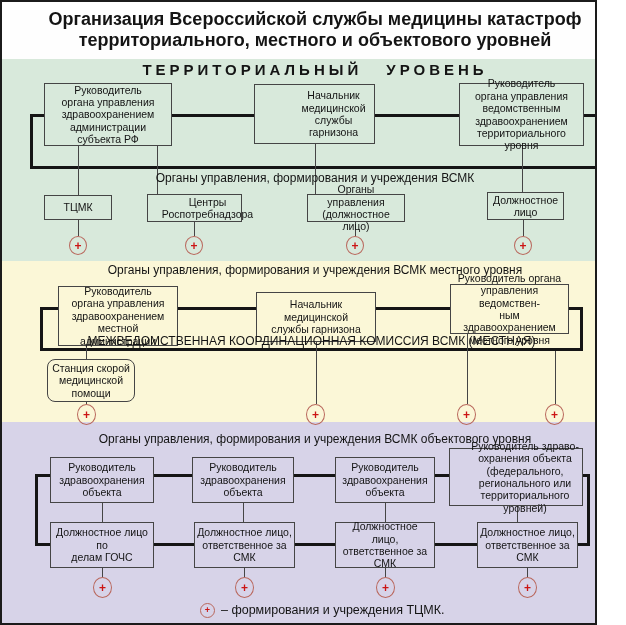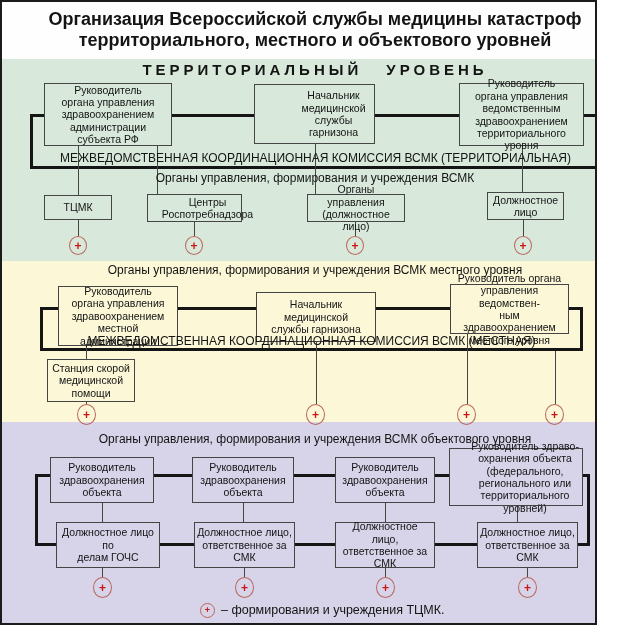--- a/index.html
+++ b/index.html
@@ -71,21 +71,20 @@
 субъекта РФ</div>
   <div class="bx bx-g" style="left:252px;top:82px;width:121px;height:60px;padding-left:40px;">Начальник
 медицинской службы
 гарнизона</div>
   <div class="bx bx-g" style="left:457px;top:81px;width:125px;height:63px;">Руководитель
 органа управления
 ведомственным
 здравоохранением
 территориального уровня</div>
 
-  <div class="commission" style="left:28px;top:148px;width:571px;">МЕЖВЕДОМСТВЕННАЯ КООРДИНАЦИОННАЯ КОМИССИЯ ВСМК (ТЕРРИТОРИАЛЬНАЯ)</div>
   <div class="subtitle" style="top:169px;">Органы управления, формирования и учреждения ВСМК</div>
 
   <div class="bx bx-g" style="left:42px;top:193px;width:68px;height:25px;">ТЦМК</div>
   <div class="bx bx-g" style="left:145px;top:192px;width:95px;height:28px;padding-left:28px;">Центры
 Роспотребнадзора</div>
   <div class="bx bx-g" style="left:305px;top:192px;width:98px;height:28px;">Органы управления
 (должностное лицо)</div>
   <div class="bx bx-g" style="left:485px;top:190px;width:77px;height:28px;">Должностное
 лицо</div>
 
@@ -118,21 +117,21 @@
 местной администрации</div>
   <div class="bx bx-y" style="left:254px;top:290px;width:120px;height:50px;">Начальник медицинской
 службы гарнизона</div>
   <div class="bx bx-y" style="left:448px;top:282px;width:119px;height:50px;">Руководитель органа
 управления ведомствен-
 ным здравоохранением
 местного уровня</div>
 
   <div class="commission" style="left:38px;top:331px;width:543px;">МЕЖВЕДОМСТВЕННАЯ КООРДИНАЦИОННАЯ КОМИССИЯ ВСМК (МЕСТНАЯ)</div>
 
-  <div class="bx bx-y" style="left:45px;top:357px;width:88px;height:43px;">Станция скорой
+  <div class="bx bx-y" style="left:45px;top:357px;width:88px;height:43px;border-radius:8px;">Станция скорой
 медицинской
 помощи</div>
 
   <div class="plus plus-lg" style="left:75px;top:402px;">
       <span>+</span>
     </div>
   <div class="plus plus-lg" style="left:304px;top:402px;">
       <span>+</span>
     </div>
   <div class="plus plus-lg" style="left:455px;top:402px;">
@@ -163,21 +162,21 @@
 объекта</div>
   <div class="bx bx-p" style="left:333px;top:455px;width:100px;height:46px;">Руководитель
 здравоохранения
 объекта</div>
   <div class="bx bx-p" style="left:447px;top:446px;width:134px;height:58px;padding-left:20px;">Руководитель здраво-
 охранения объекта
 (федерального,
 регионального или
 территориального уровней)</div>
 
-  <div class="bx bx-p" style="left:54px;top:520px;width:104px;height:46px;text-align:center;">Должностное лицо по
+  <div class="bx bx-p" style="left:48px;top:520px;width:104px;height:46px;text-align:center;">Должностное лицо по
 делам ГОЧС</div>
   <div class="bx bx-p" style="left:192px;top:520px;width:101px;height:46px;">Должностное лицо,
 ответственное за
 СМК</div>
   <div class="bx bx-p" style="left:333px;top:520px;width:100px;height:46px;">Должностное лицо,
 ответственное за
 СМК</div>
   <div class="bx bx-p" style="left:475px;top:520px;width:101px;height:46px;">Должностное лицо,
 ответственное за
 СМК</div>

